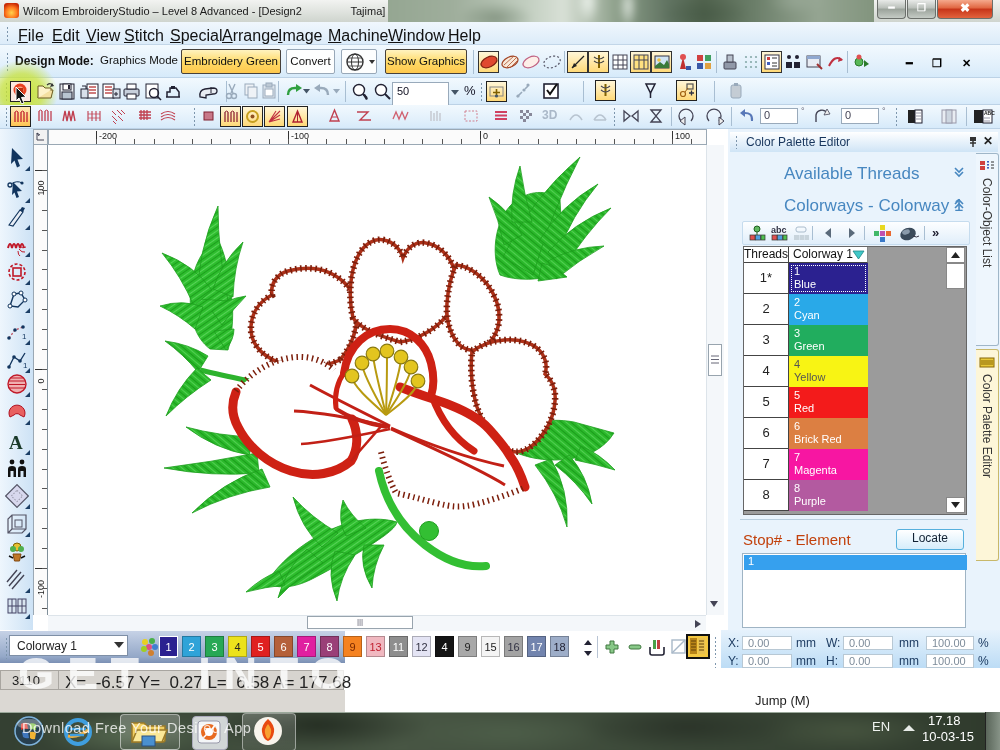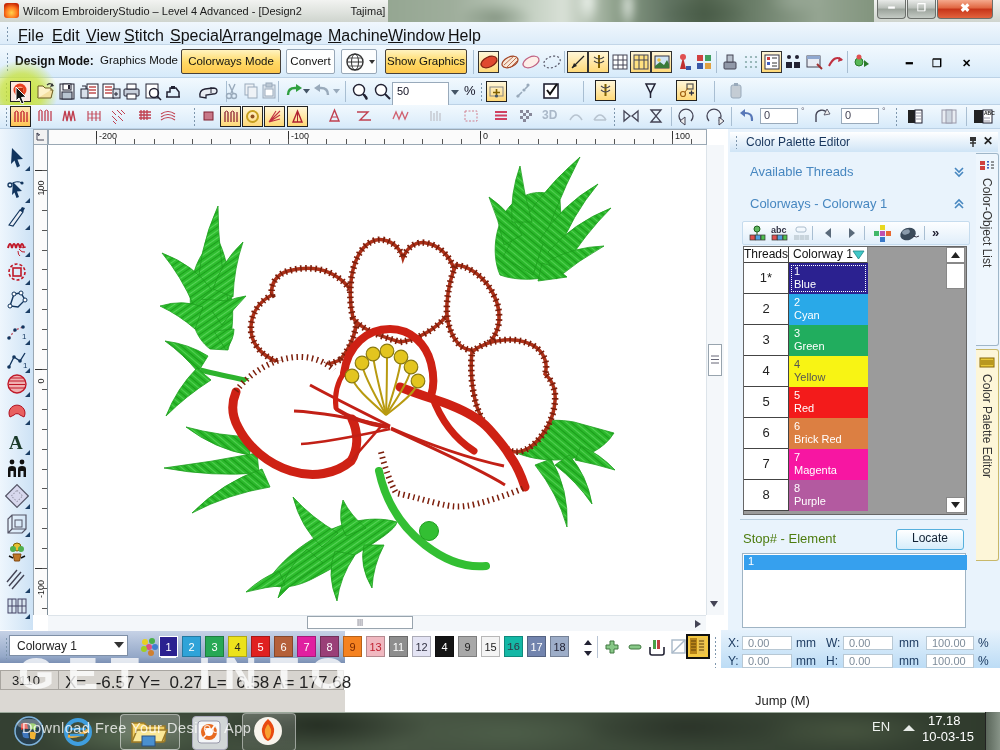--- a/index.html
+++ b/index.html
@@ -54,21 +54,21 @@
 .vtickM{position:absolute;left:1px;width:12px;height:1px;background:#333;}
 .vlab{position:absolute;font-size:9px;color:#222;transform:rotate(-90deg);transform-origin:center;}
 #canvas{left:48px;top:145px;width:658px;height:470px;background:#ffffff;}
 #vscroll{left:706px;top:145px;width:17px;height:470px;background:#f4f7fa;border-left:1px solid #dde4ea;}
 #vthumb{left:708px;top:344px;width:14px;height:32px;background:#fff;border:1px solid #98a4ae;
  box-sizing:border-box;font-size:6px;color:#556;text-align:center;line-height:31px;letter-spacing:0;}
 #hscroll{left:48px;top:615px;width:658px;height:15px;background:#f4f7fa;border-top:1px solid #dde4ea;}
 #hthumb{left:307px;top:616px;width:106px;height:13px;background:#fff;border:1px solid #98a4ae;
  box-sizing:border-box;font-size:8px;color:#556;text-align:center;line-height:10px;}
 #rpanel{left:728px;top:129px;width:272px;height:541px;background:#e9f3fc;}
-.secthead{position:absolute;font-size:13px;color:#4787c0;}
+.secthead{position:absolute;font-size:17px;color:#4787c0;margin-left:34px;}
 #cwtoolbar{position:absolute;left:742px;top:221px;width:228px;height:24px;background:linear-gradient(#fdfeff,#e0eefa);
  border:1px solid #c6dcee;border-radius:2px;box-sizing:border-box;}
 #cwtable{left:743px;top:246px;width:222px;height:267px;background:#9b9b9b;border:1px solid #666;box-sizing:content-box;}
 #stoplab{left:743px;top:531px;font-size:13px;color:#333;}
 #locate{left:896px;top:529px;width:66px;height:19px;border:1px solid #57b0dd;border-radius:3px;
  background:linear-gradient(#ffffff,#d5edfb);font-size:12px;color:#123;text-align:center;line-height:17px;}
 #stoplist{left:742px;top:553px;width:224px;height:75px;background:#fff;border:1px solid #9fb4c4;box-sizing:border-box;}
 #fields{left:721px;top:630px;width:279px;height:42px;
  background:linear-gradient(#e6f2fc,#badbf5);border-bottom:2px solid #5f9fd4;box-sizing:border-box;}
 .flabel{position:absolute;font-size:12px;color:#1d3c62;}
@@ -101,21 +101,21 @@
 .ticon{position:absolute;border-radius:4px;}
 .rtab{position:absolute;width:23px;border:1px solid #9fb6c8;border-left:none;box-sizing:border-box;
  background:#eef6fd;border-radius:0 3px 3px 0;}
 </style></head><body>
 
 <div class="abs" id="titlebar"></div>
 <div class="abs" id="titleimg">
     <div></div>
   </div>
 <div class="abs" id="tflame"></div>
-<div class="abs" id="titletext">Wilcom EmbroideryStudio – Level 4 Advanced - [Design2                Tajima]</div>
+<div class="abs" id="titletext">Wilcom EmbroideryStudio – Level 8 Advanced - [Design2                Tajima]</div>
 <div class="abs winbtn" style="left:877px;width:29px;">
     <span>━</span>
   </div>
 <div class="abs winbtn" style="left:907px;width:29px;">
     <span>❐</span>
   </div>
 <div class="abs winbtn" style="left:937px;width:56px;background:linear-gradient(#f5a98c,#e06540 45%,#c63418 50%,#e2633e);">
     <span style="font-size:12px;">✖</span>
   </div>
 <div class="abs" id="menubar">
@@ -128,21 +128,21 @@
 <div class="mi" style="left:222px"><u>A</u>rrange</div>
 <div class="mi" style="left:278px"><u>I</u>mage</div>
 <div class="mi" style="left:328px"><u>M</u>achine</div>
 <div class="mi" style="left:388px"><u>W</u>indow</div>
 <div class="mi" style="left:448px"><u>H</u>elp</div>
 </div>
 <div class="abs trow" id="row2" style="top:45px;height:33px;">
 <div class="grip" style="left:6px;top:7px;height:20px;"></div>
 <div style="position:absolute;left:15px;top:9px;font-size:12px;font-weight:bold;color:#111;">Design Mode:</div>
 <div style="position:absolute;left:100px;top:9px;font-size:11.5px;color:#111;">Graphics Mode</div>
-<div class="ybtn" style="left:181px;top:4px;width:100px;height:25px;line-height:23px;">Colorways Mode</div>
+<div class="ybtn" style="left:181px;top:4px;width:100px;height:25px;line-height:23px;">Embroidery Green</div>
 <div class="wbtn" style="left:286px;top:4px;width:49px;height:25px;line-height:23px;">Convert</div>
 </div>
 <div class="wbtn" style="left:341px;top:49px;width:36px;height:25px;"></div>
 <svg class="abs" style="left:344px;top:51px;" width="34" height="22" viewBox="0 0 34 22">
     <circle cx="11" cy="11" r="8" fill="none" stroke="#333" stroke-width="1.4"></circle>
     <ellipse cx="11" cy="11" rx="3.5" ry="8" fill="none" stroke="#333" stroke-width="1"></ellipse>
     <line x1="3" y1="11" x2="19" y2="11" stroke="#333" stroke-width="1"></line>
     <line x1="4" y1="7" x2="18" y2="7" stroke="#333" stroke-width="0.8"></line>
     <line x1="4" y1="15" x2="18" y2="15" stroke="#333" stroke-width="0.8"></line>
     <path d="M25,9 l6,0 -3,4 z" fill="#333"></path>
@@ -873,21 +873,21 @@
 <div class="abs" style="left:946px;top:247px;width:19px;height:16px;background:#fff;border:1px solid #888;box-sizing:border-box;"></div>
 <svg class="abs" style="left:950px;top:251px;" width="11" height="9" viewBox="0 0 11 9">
     <path d="M1,7 l4.5,-6 4.5,6 z" fill="#222"></path>
   </svg>
 <div class="abs" style="left:946px;top:263px;width:19px;height:26px;background:#fff;border:1px solid #888;box-sizing:border-box;"></div>
 <div class="abs" style="left:946px;top:497px;width:19px;height:16px;background:#fff;border:1px solid #888;box-sizing:border-box;"></div>
 <svg class="abs" style="left:950px;top:501px;" width="11" height="9" viewBox="0 0 11 9">
     <path d="M1,1 l4.5,6 4.5,-6 z" fill="#222"></path>
   </svg>
 <div class="abs" style="left:740px;top:519px;width:228px;height:1px;background:#b8cede;"></div>
-<div class="abs" id="stoplab" style="left:743px;top:531px;font-size:13px;color:#4d7c0f;">Stop# - Element</div>
+<div class="abs" id="stoplab" style="left:743px;top:531px;font-size:15px;color:#c2410c;">Stop# - Element</div>
 <div class="abs" id="locate">Locate</div>
 <div class="abs" id="stoplist"></div>
 <div class="abs" style="left:744px;top:555px;width:219px;height:15px;background:#36a0ee;color:#fff;font-size:11px;padding-left:4px;">1</div>
 <div class="abs rtab" style="left:976px;top:153px;height:193px;">
     <svg class="abs" style="left:3px;top:6px;" width="16" height="14" viewBox="0 0 16 14">
       <g fill="#d04040">
         <rect x="1" y="1" width="5" height="4"></rect>
         <rect x="1" y="6" width="5" height="4"></rect>
       </g>
       <g fill="#4060c0">
@@ -951,21 +951,21 @@
 <div class="sw" style="left:274px;background:#b5603a;color:#fff;border:1px solid rgba(0,0,0,0.25);">6</div>
 <div class="sw" style="left:297px;background:#e020a0;color:#fff;border:1px solid rgba(0,0,0,0.25);">7</div>
 <div class="sw" style="left:320px;background:#9a3f78;color:#fff;border:1px solid rgba(0,0,0,0.25);">8</div>
 <div class="sw" style="left:343px;background:#f58220;color:#7a2800;border:1px solid rgba(0,0,0,0.25);">9</div>
 <div class="sw" style="left:366px;background:#f0b8c0;color:#c02030;border:1px solid rgba(0,0,0,0.25);">13</div>
 <div class="sw" style="left:389px;background:#8e8e8e;color:#fff;border:1px solid rgba(0,0,0,0.25);">11</div>
 <div class="sw" style="left:412px;background:#e4e4f4;color:#334;border:1px solid rgba(0,0,0,0.25);">12</div>
 <div class="sw" style="left:435px;background:#141414;color:#fff;border:1px solid rgba(0,0,0,0.25);">4</div>
 <div class="sw" style="left:458px;background:#a8a8a8;color:#222;border:1px solid rgba(0,0,0,0.25);">9</div>
 <div class="sw" style="left:481px;background:#f4f4f4;color:#222;border:1px solid rgba(0,0,0,0.25);">15</div>
-<div class="sw" style="left:504px;background:#14b8a6;color:#334;border:1px solid rgba(0,0,0,0.25);font-family:Liberation Mono, monospace;">16</div>
+<div class="sw" style="left:504px;background:#a3a3a3;color:#334;border:1px solid rgba(0,0,0,0.25);">16</div>
 <div class="sw" style="left:527px;background:#7284ae;color:#fff;border:1px solid rgba(0,0,0,0.25);">17</div>
 <div class="sw" style="left:550px;background:#9dadc8;color:#223;border:1px solid rgba(0,0,0,0.25);">18</div>
 
 <svg class="abs" style="left:581px;top:638px;" width="14" height="20" viewBox="0 0 14 20">
     <path d="M7,2 l4,5 h-8 z" fill="#223"></path>
     <path d="M7,18 l-4,-5 h8 z" fill="#223"></path>
   </svg>
 <div class="sep" style="left:597px;top:636px;height:22px;background:#b8c4d4;"></div>
 <svg class="abs" style="left:604px;top:639px;" width="16" height="16" viewBox="0 0 16 16">
     <path d="M6,2 h4 v4 h4 v4 h-4 v4 h-4 v-4 h-4 v-4 h4 z" fill="#88c888" stroke="#407840"></path>

